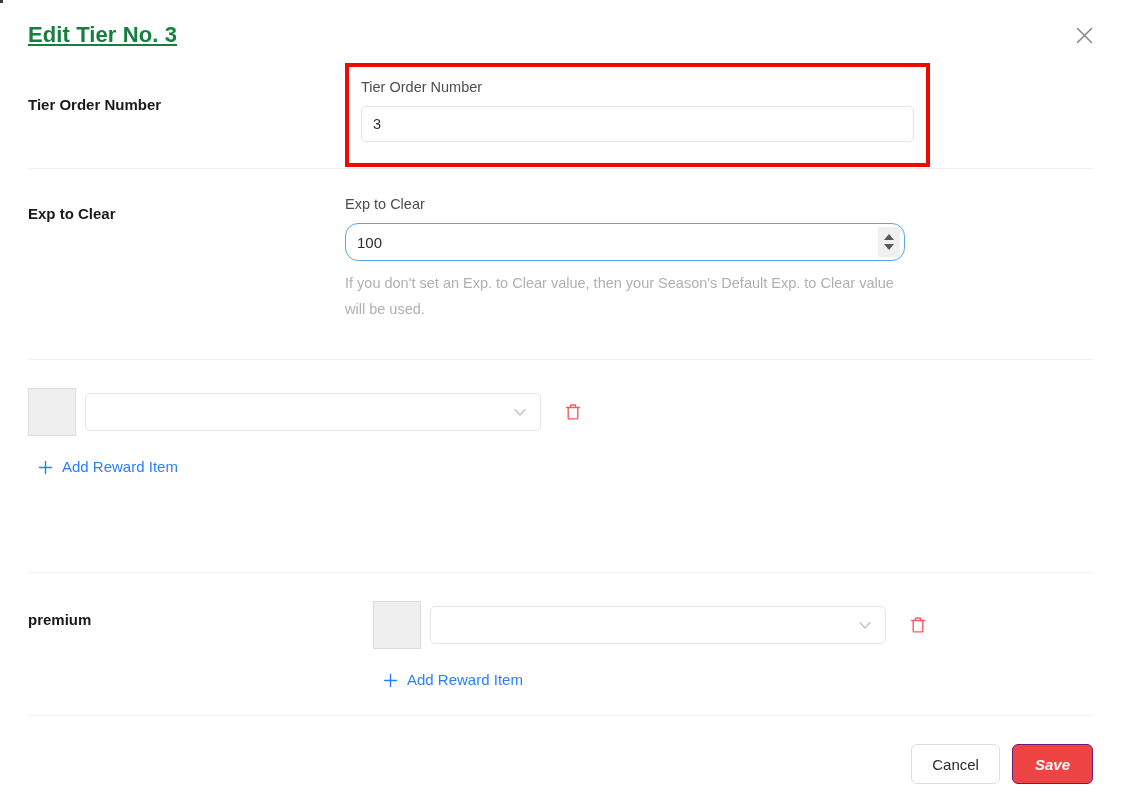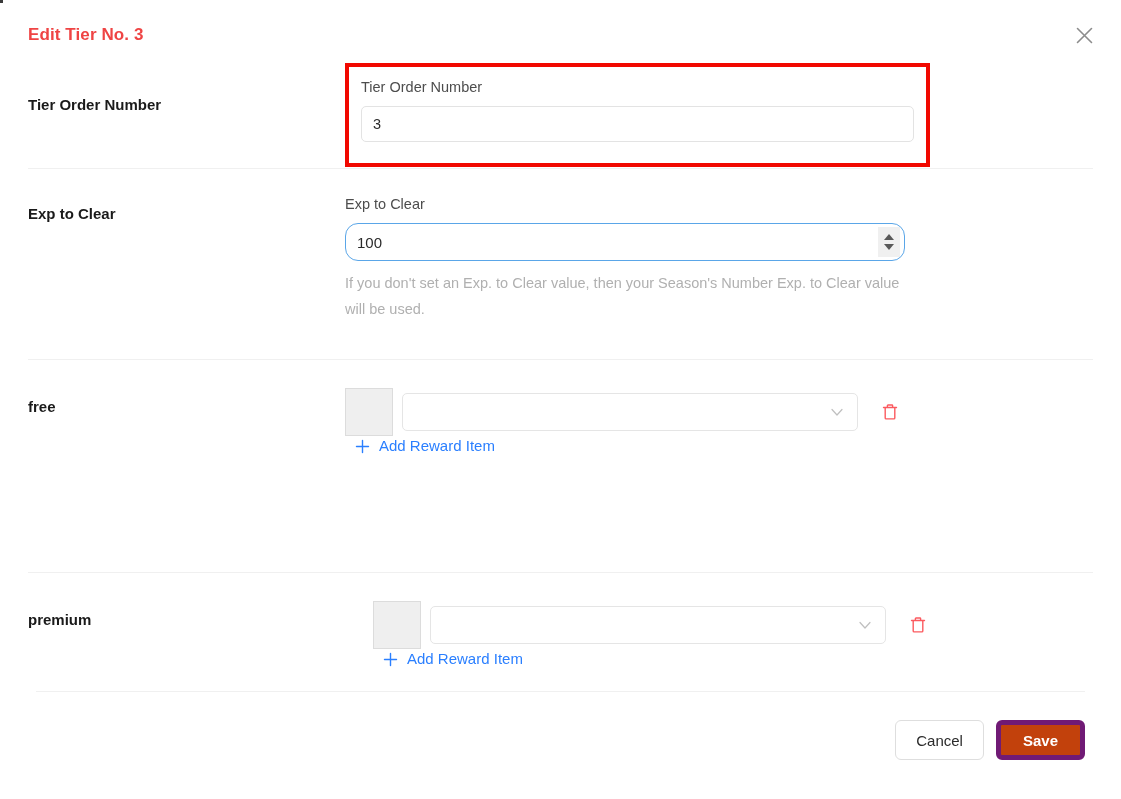--- a/index.html
+++ b/index.html
@@ -25,25 +25,26 @@
   }
 
   
   .modal-header {
     position: relative;
     padding: 24px 28px 0 28px;
     height: 56px;
     box-sizing: border-box;
   }
   .modal-title {
-    font-size: 17px;
+    font-size: 22px;
     font-weight: bold;
-    color: #ef4444;
+    color: #15803d;
     letter-spacing: 0.1px;
     line-height: 22px;
+    text-decoration: underline;
   }
   .close-btn {
     position: absolute;
     top: 18px;
     right: 20px;
     width: 34px;
     height: 34px;
     display: flex;
     align-items: center;
     justify-content: center;
@@ -220,20 +221,21 @@
     background: transparent;
     border: none;
     padding: 0;
     color: #fb5a5f;
   }
 
   .add-link {
     display: inline-flex;
     align-items: center;
     gap: 9px;
+    margin-top: 21px;
     margin-left: 10px;
     color: #2a7fff;
     font-size: 15px;
     line-height: 20px;
     cursor: pointer;
     user-select: none;
   }
   .add-link .plus {
     display: flex;
     align-items: center;
@@ -242,23 +244,23 @@
     height: 15px;
     color: #2a7fff;
   }
 
   
   .modal-footer {
     position: absolute;
     left: 0;
     right: 0;
     bottom: 0;
-    height: 108px;
-    box-sizing: border-box;
-    padding: 0 36px;
+    height: 84px;
+    box-sizing: border-box;
+    padding: 0 28px;
   }
   .footer-divider {
     height: 1px;
     background: #f0f0f0;
     width: 100%;
   }
   .footer-actions {
     display: flex;
     justify-content: flex-end;
     align-items: center;
@@ -273,25 +275,26 @@
     box-sizing: border-box;
     height: 40px;
     padding: 0 20px;
   }
   .btn-cancel {
     background: #fff;
     color: #2b2b2b;
     border: 1px solid #dedede;
   }
   .btn-save {
-    background: #c2410c;
+    background: #ef4444;
     color: #ffffff;
-    border: 5px solid #701a75;
+    border: 1px solid #701a75;
     font-weight: bold;
     padding: 0 22px;
+    font-style: italic;
   }
 
   .corner-artifact {
     position: absolute;
     left: 0; top: 0;
     width: 3px; height: 3px;
     background: #3a3a3a;
   }
 </style>
 </head>
@@ -326,26 +329,25 @@
       <div class="row-label">Exp to Clear</div>
       <div class="row-control">
         <div class="field-label">Exp to Clear</div>
         <div class="number-wrap">
           <input class="number-input" type="text" value="100" style="">
           <span class="spinner">
             <span class="spin-up"></span>
             <span class="spin-down"></span>
           </span>
         </div>
-        <div class="help-text">If you don't set an Exp. to Clear value, then your Season's Number Exp. to Clear value will be used.</div>
+        <div class="help-text">If you don't set an Exp. to Clear value, then your Season's Default Exp. to Clear value will be used.</div>
       </div>
     </div>
 
     <div class="form-row row-reward">
-      <div class="row-label">free</div>
       <div class="row-control">
         <div class="reward-item">
           <div class="thumb"></div>
           <div class="select-box">
             <span class="select-value"></span>
             <span class="chev">
               <svg width="16" height="16" viewBox="0 0 16 16" fill="none" xmlns="http://www.w3.org/2000/svg">
                 <path d="M3 5.5 L8 11 L13 5.5" stroke="#bfbfbf" stroke-width="1.2" stroke-linecap="round" stroke-linejoin="round"></path>
               </svg>
             </span>

